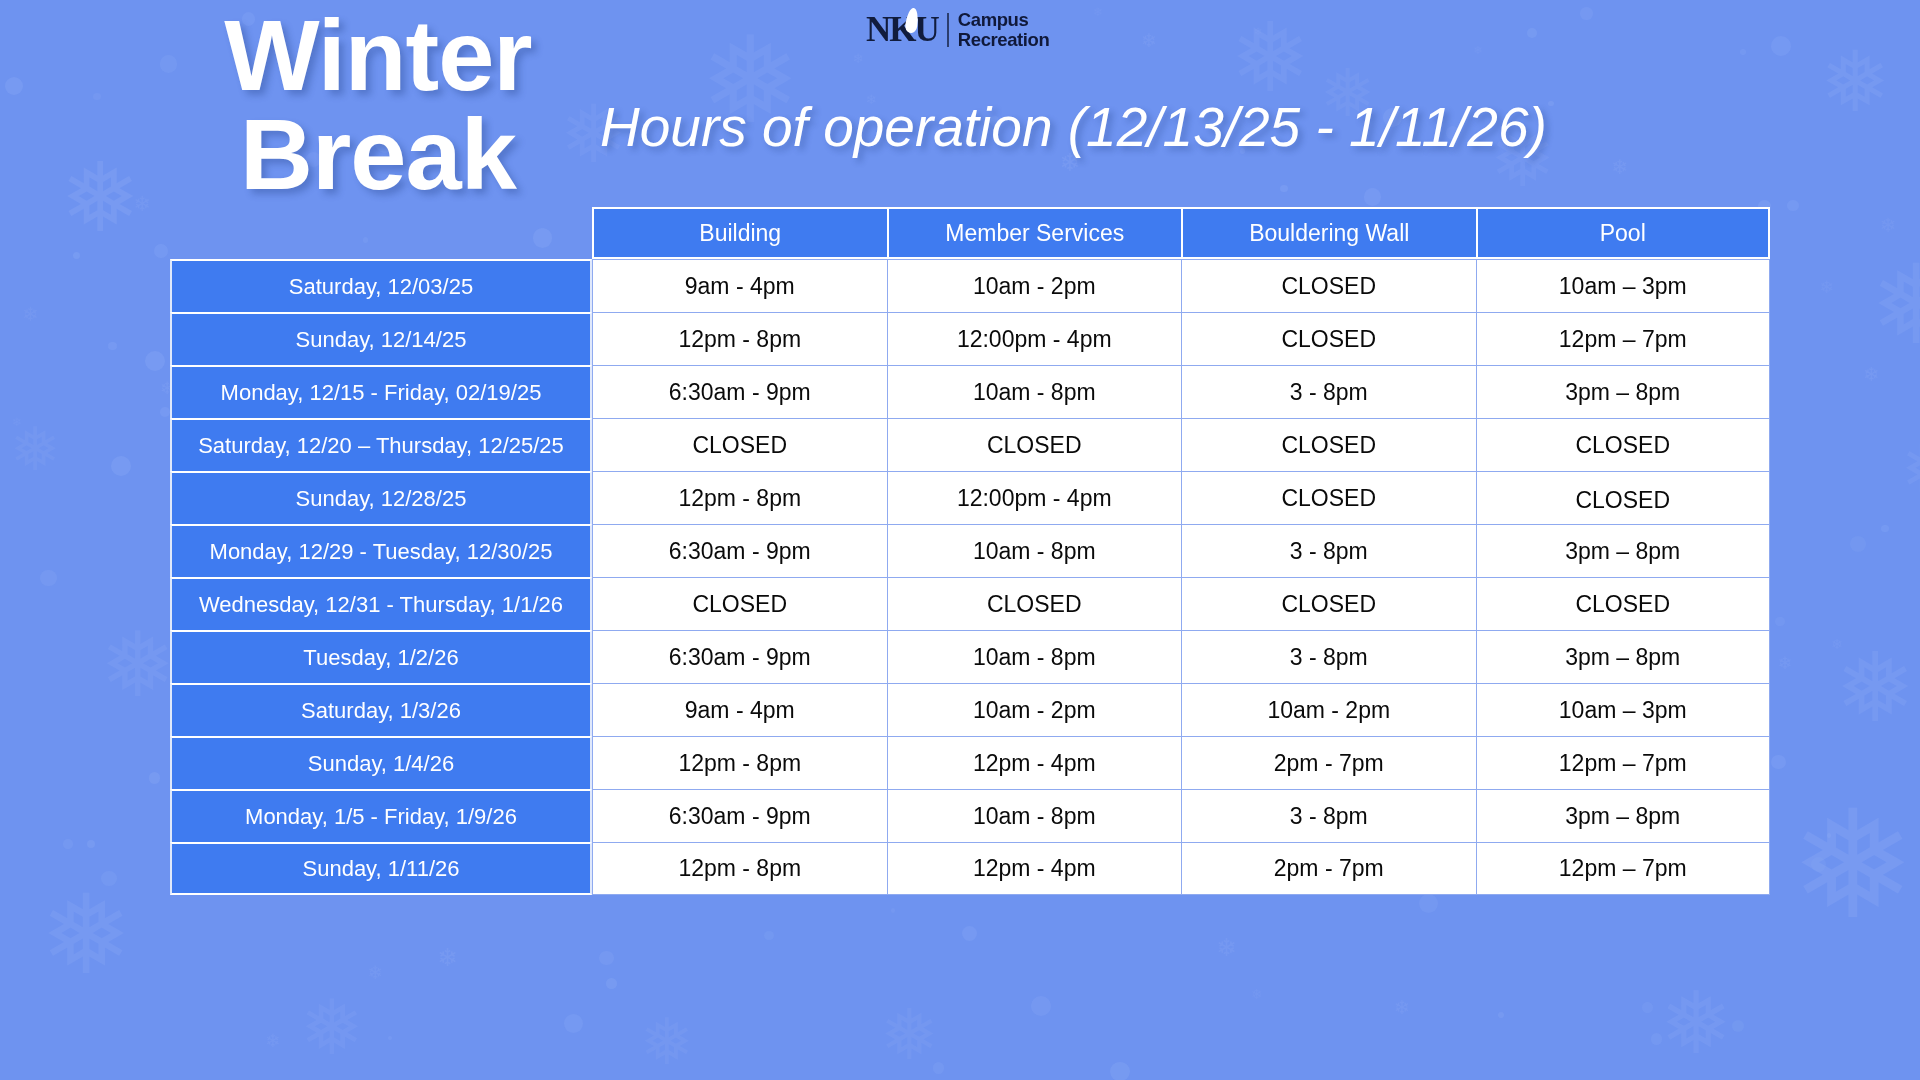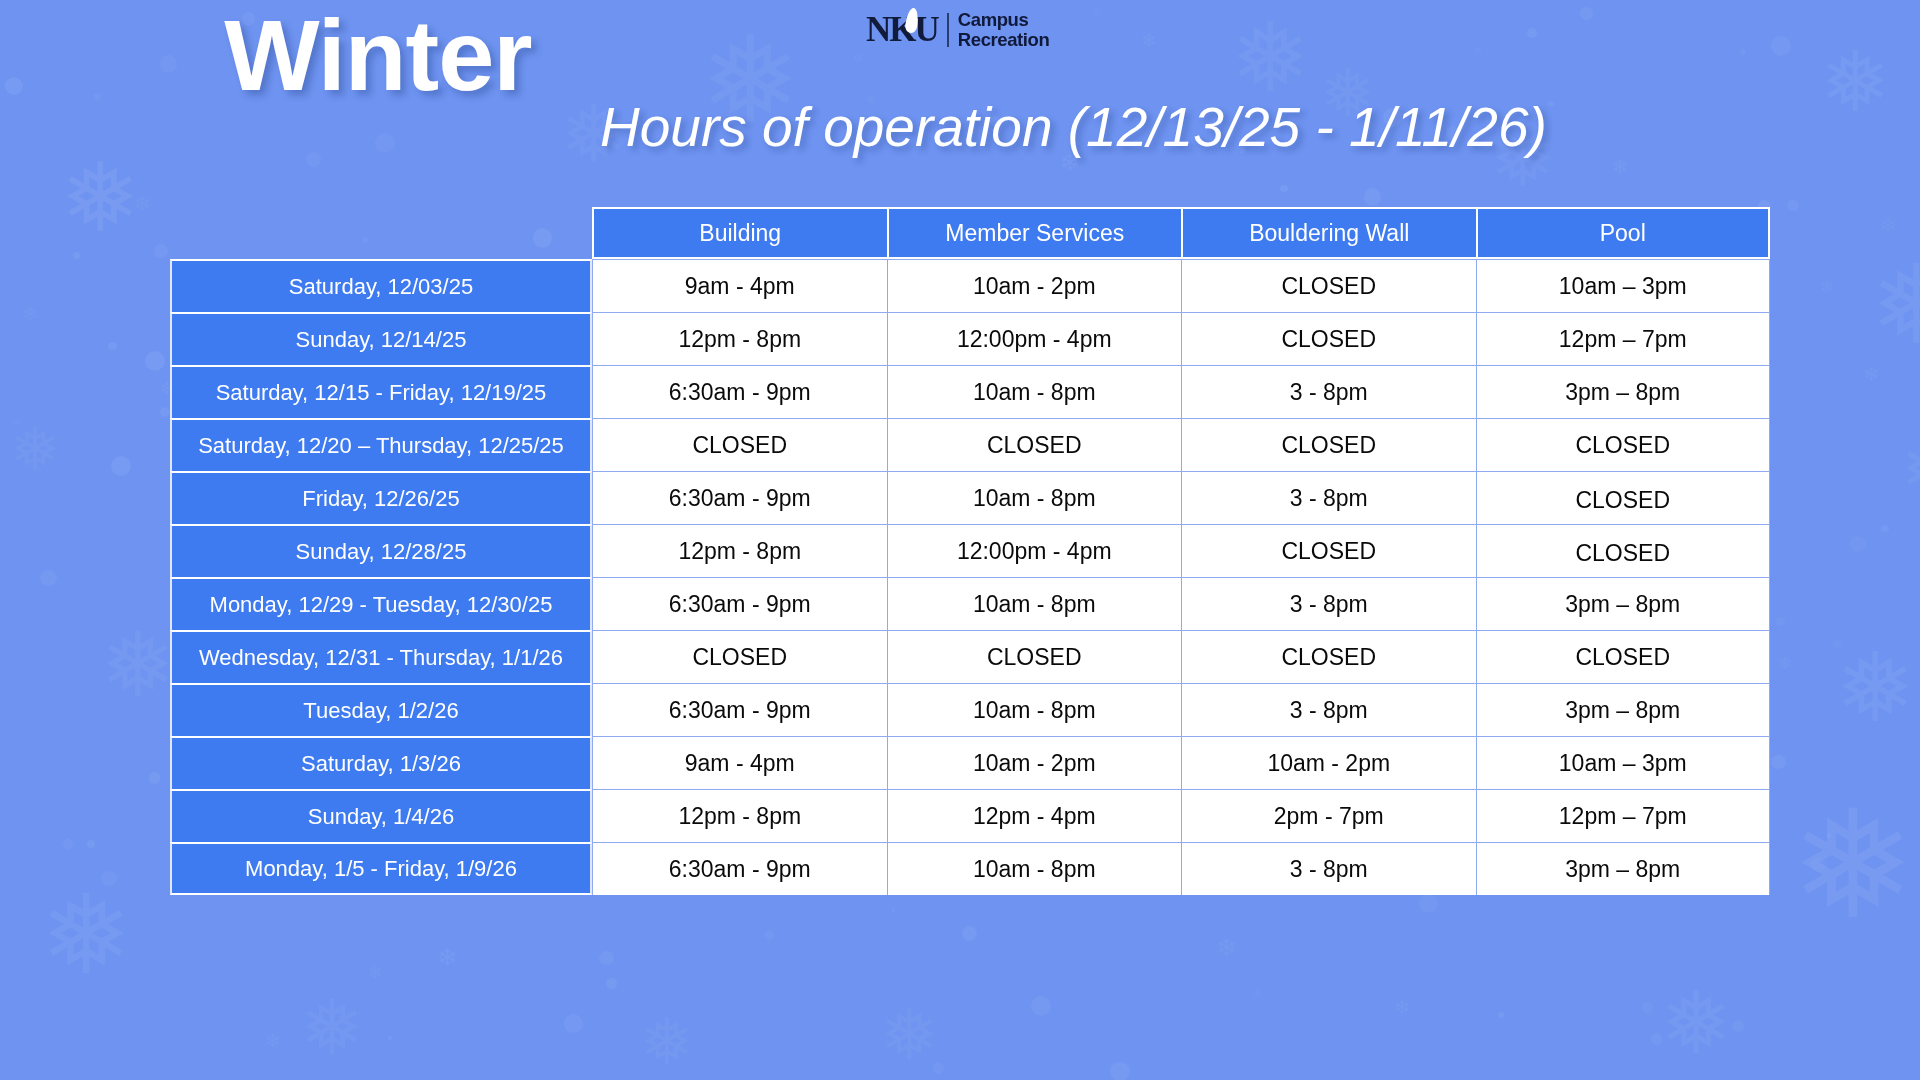--- a/index.html
+++ b/index.html
@@ -337,20 +337,21 @@
     <span class="dot" style="left: 1542.19px; top: 674.276px; width: 12.4658px; height: 12.4658px; opacity: 0.263015;"></span>
     <span class="dot" style="left: 1582.48px; top: 547.547px; width: 4.46498px; height: 4.46498px; opacity: 0.260049;"></span>
     <span class="dot" style="left: 475.324px; top: 366.982px; width: 15.7072px; height: 15.7072px; opacity: 0.270668;"></span>
     <span class="dot" style="left: 1787.36px; top: 199.522px; width: 11.4116px; height: 11.4116px; opacity: 0.258145;"></span>
     <span class="dot" style="left: 1527.32px; top: 27.7508px; width: 9.99589px; height: 9.99589px; opacity: 0.301888;"></span>
     <span class="dot" style="left: 1532.97px; top: 550.576px; width: 19.2905px; height: 19.2905px; opacity: 0.319847;"></span>
   </div>
 
 <div id="poster-title">
   <div>Winter</div>
+  <div>Break</div>
 </div>
 
 <div id="brand-logo">
   <div id="nku-mark">
     <span>NKU</span>
     <span id="nku-flame"></span>
   </div>
   <div id="brand-divider"></div>
   <div id="brand-words">
     <div>Campus</div>
@@ -386,39 +387,32 @@
         <td class="data-cell">10am – 3pm</td>
       </tr>
       <tr>
         <td class="date-cell">Sunday, 12/14/25</td>
         <td class="data-cell">12pm - 8pm</td>
         <td class="data-cell">12:00pm - 4pm</td>
         <td class="data-cell">CLOSED</td>
         <td class="data-cell">12pm – 7pm</td>
       </tr>
       <tr>
-        <td class="date-cell">Saturday, 12/15 -  Friday, 12/19/25</td>
+        <td class="date-cell">Monday, 12/15 -  Friday, 02/19/25</td>
         <td class="data-cell">6:30am - 9pm</td>
         <td class="data-cell">10am - 8pm</td>
         <td class="data-cell">3 - 8pm</td>
         <td class="data-cell">3pm – 8pm</td>
       </tr>
       <tr>
         <td class="date-cell">Saturday, 12/20 – Thursday, 12/25/25</td>
         <td class="data-cell">CLOSED</td>
         <td class="data-cell">CLOSED</td>
         <td class="data-cell">CLOSED</td>
         <td class="data-cell">CLOSED</td>
-      </tr>
-      <tr>
-        <td class="date-cell">Friday, 12/26/25</td>
-        <td class="data-cell">6:30am - 9pm</td>
-        <td class="data-cell">10am - 8pm</td>
-        <td class="data-cell">3 - 8pm</td>
-        <td class="data-cell align-top">CLOSED</td>
       </tr>
       <tr>
         <td class="date-cell">Sunday, 12/28/25</td>
         <td class="data-cell">12pm - 8pm</td>
         <td class="data-cell">12:00pm - 4pm</td>
         <td class="data-cell">CLOSED</td>
         <td class="data-cell align-top">CLOSED</td>
       </tr>
       <tr>
         <td class="date-cell">Monday, 12/29 -  Tuesday, 12/30/25</td>
@@ -455,14 +449,21 @@
         <td class="data-cell">2pm - 7pm</td>
         <td class="data-cell">12pm – 7pm</td>
       </tr>
       <tr>
         <td class="date-cell">Monday, 1/5 -  Friday, 1/9/26</td>
         <td class="data-cell">6:30am - 9pm</td>
         <td class="data-cell">10am - 8pm</td>
         <td class="data-cell">3 - 8pm</td>
         <td class="data-cell">3pm – 8pm</td>
       </tr>
+      <tr class="last-row">
+        <td class="date-cell">Sunday, 1/11/26</td>
+        <td class="data-cell">12pm - 8pm</td>
+        <td class="data-cell">12pm - 4pm</td>
+        <td class="data-cell">2pm - 7pm</td>
+        <td class="data-cell">12pm – 7pm</td>
+      </tr>
     </tbody>
 </table>
 
 </body></html>

